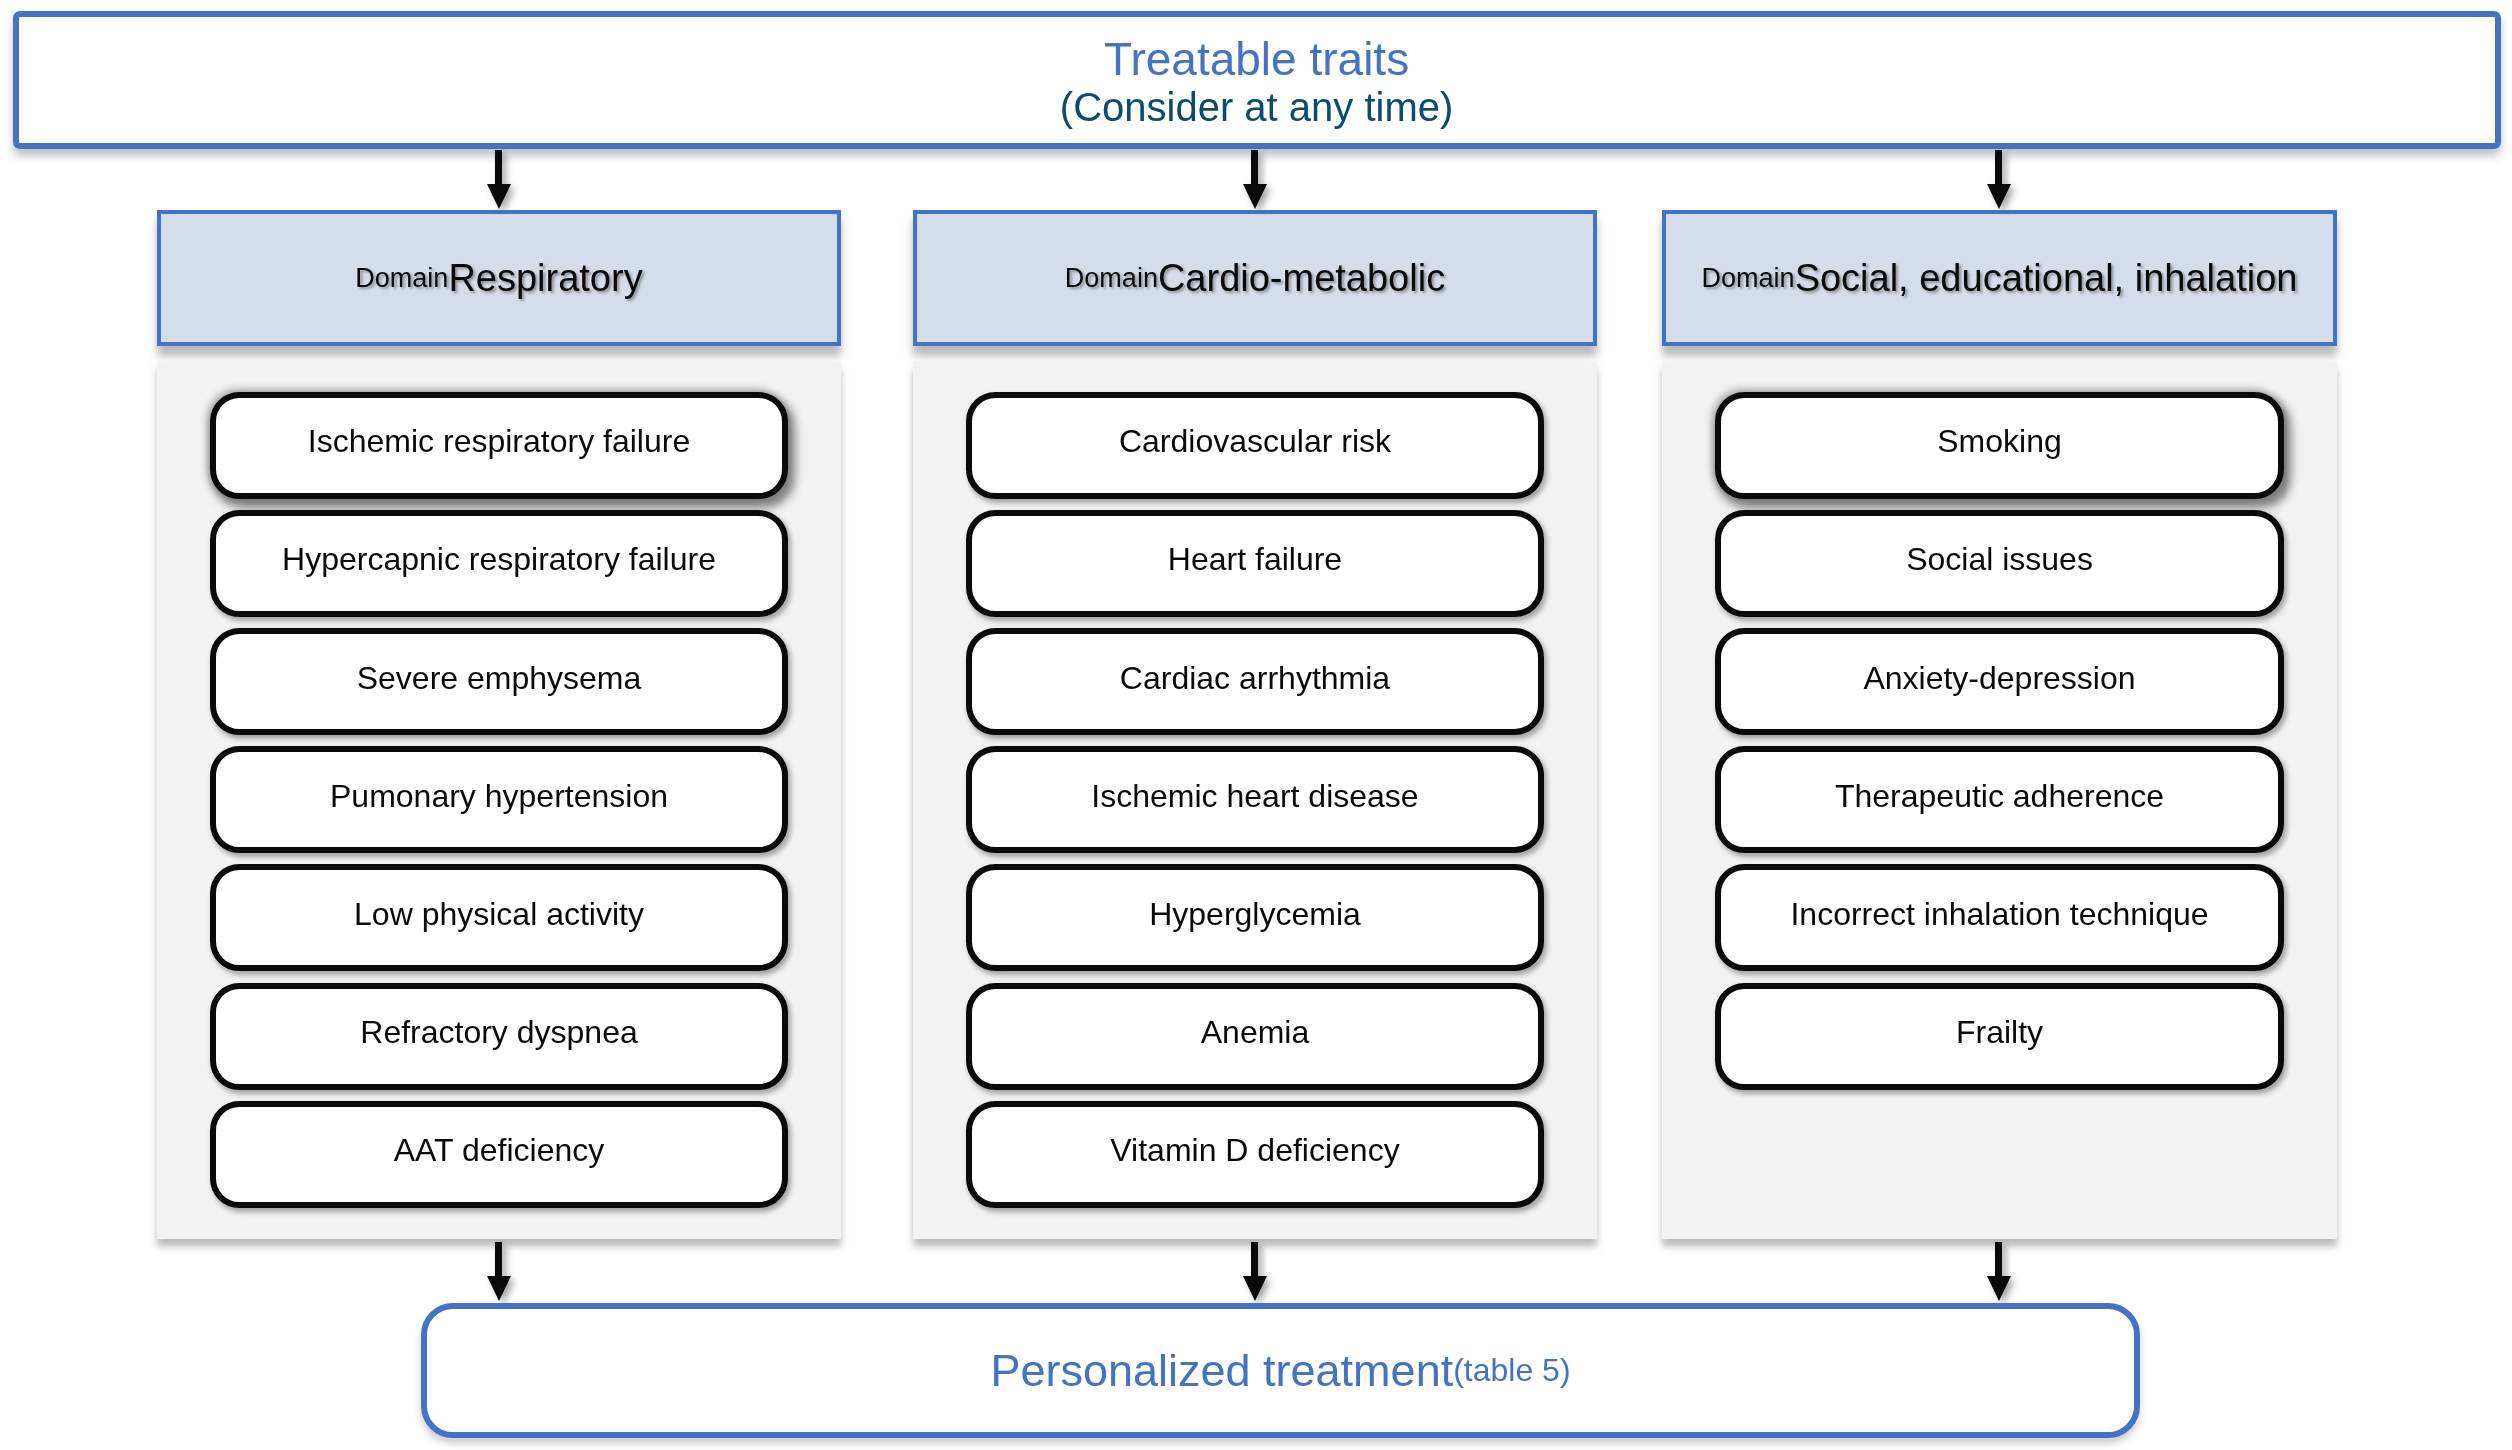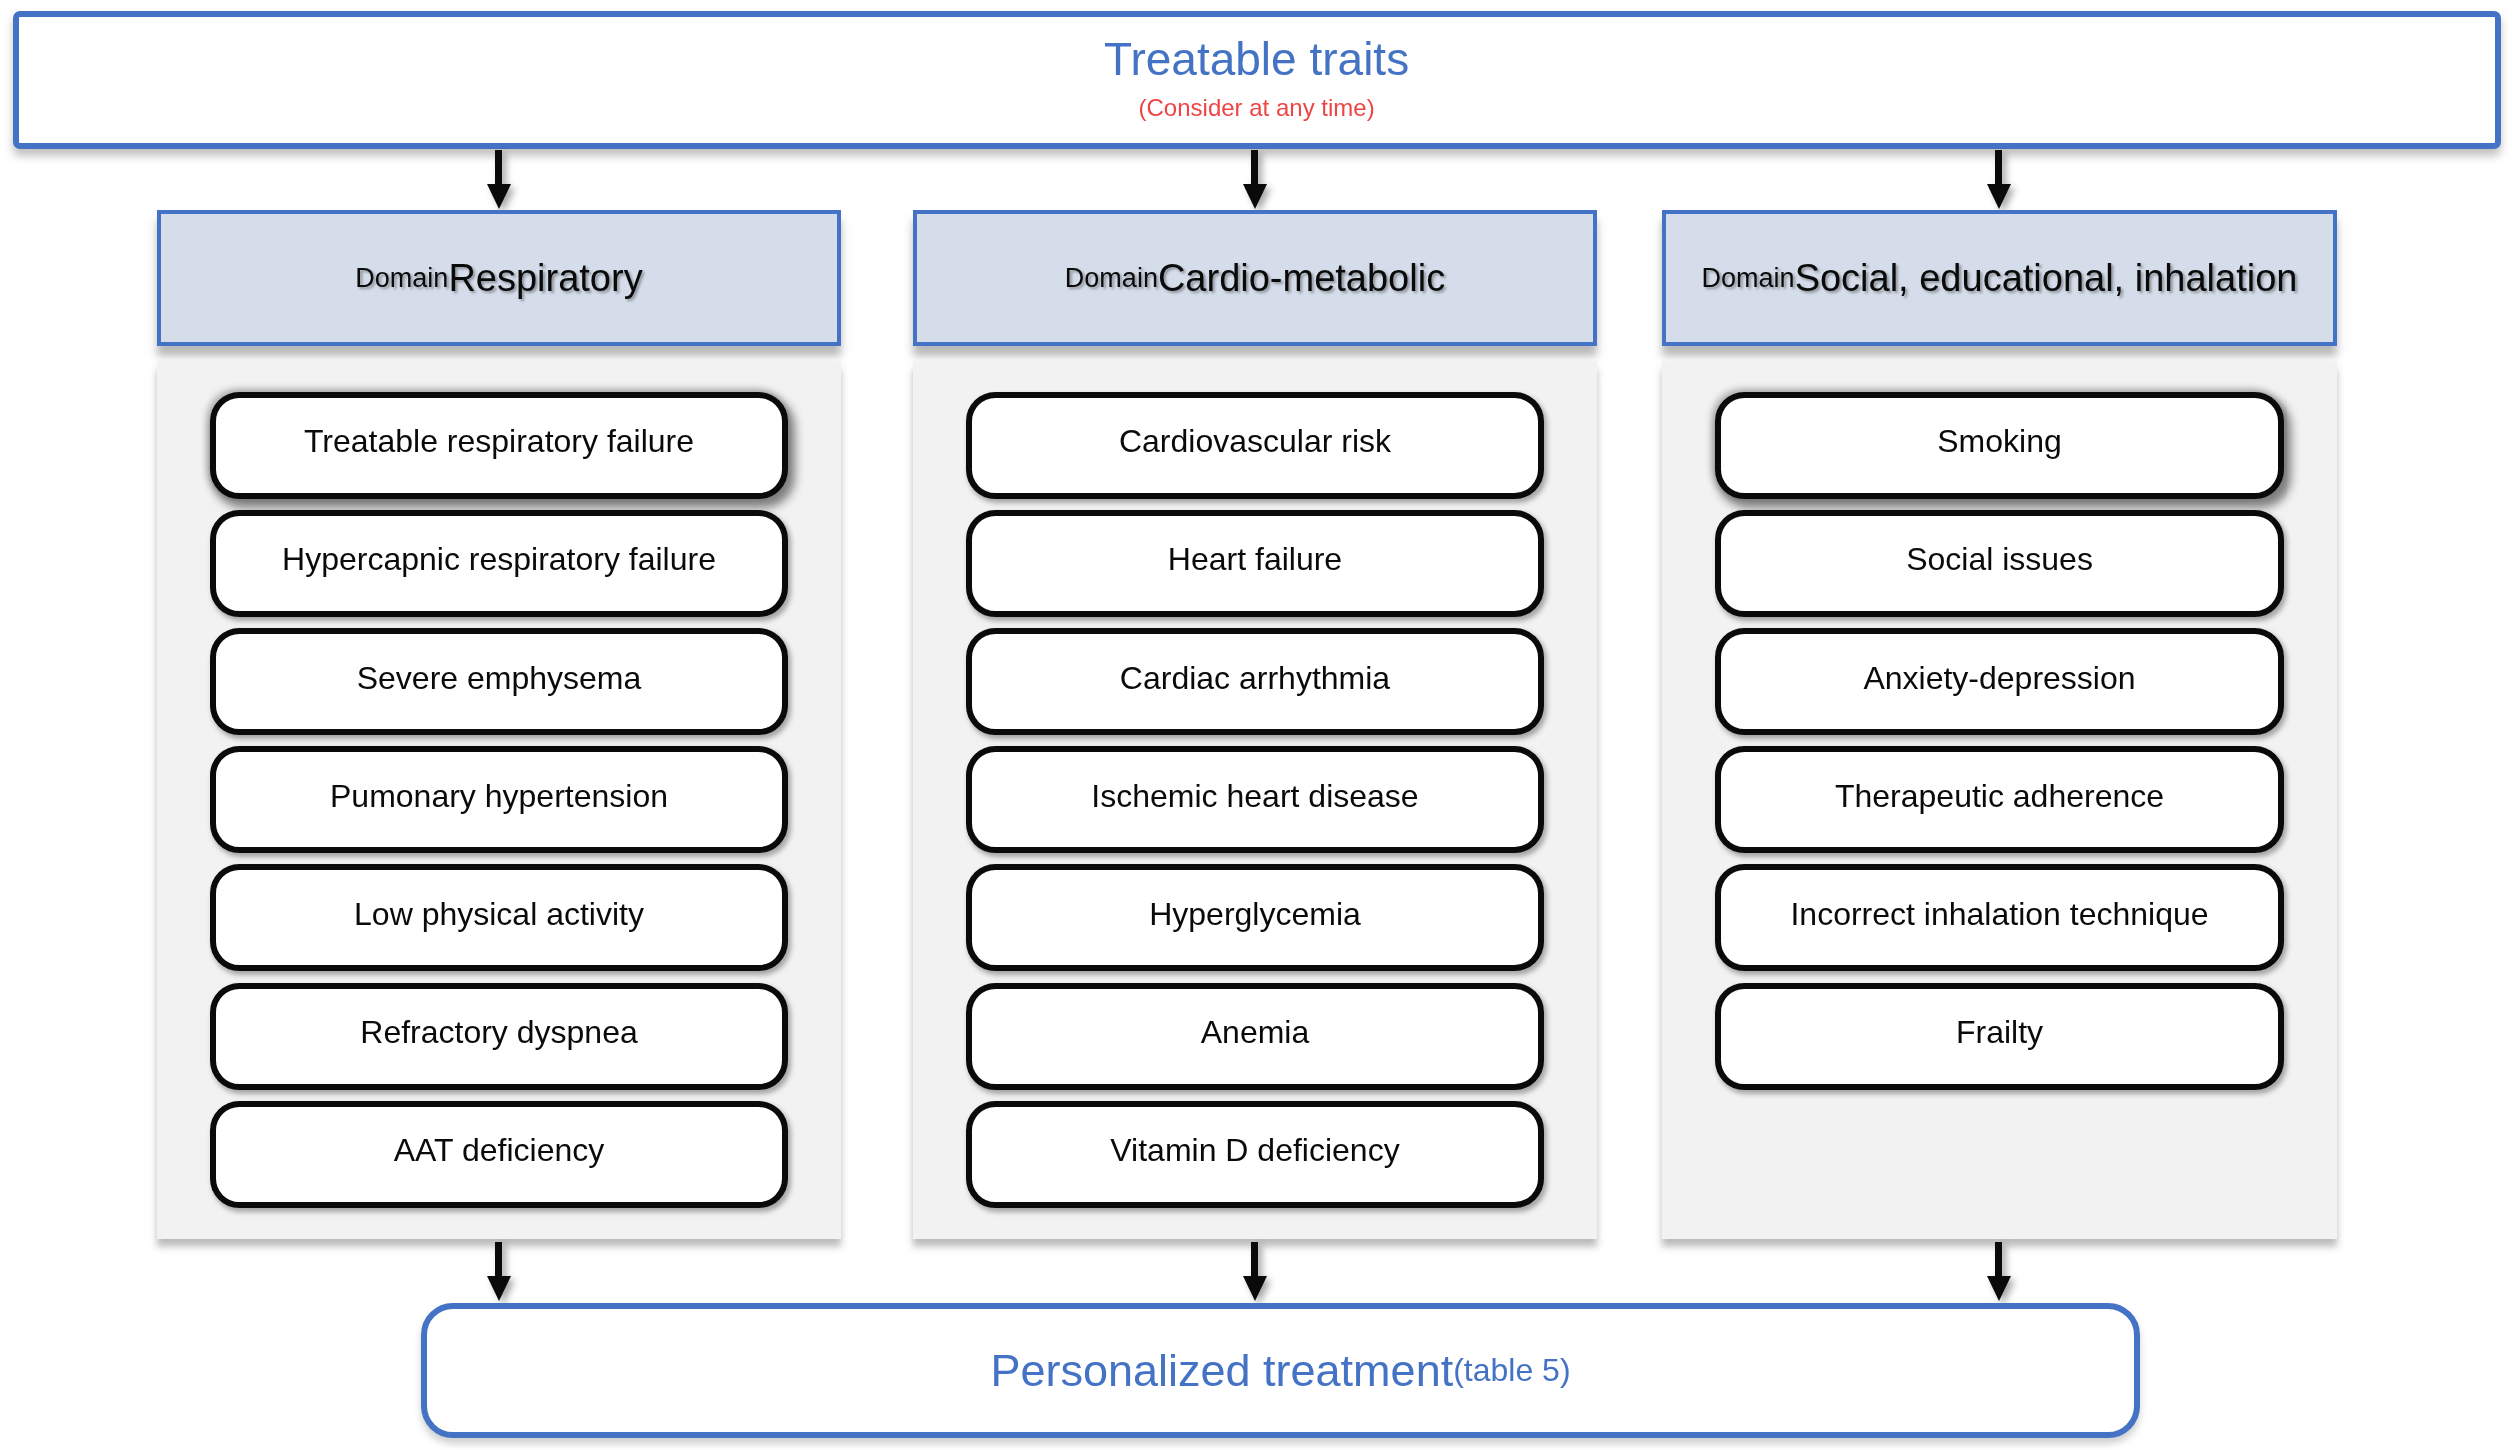--- a/index.html
+++ b/index.html
@@ -27,22 +27,22 @@
     display: flex; flex-direction: column;
     align-items: center; justify-content: center;
     text-align: center;
   }
   .top-title {
     color: #4472c4;
     font-size: 46px;
     line-height: 56px;
   }
   .top-subtitle {
-    color: #ef4444;
-    font-size: 24px;
+    color: #0c4a6e;
+    font-size: 40px;
     line-height: 41px;
   }
 
   
   .arrow {
     position: absolute;
     width: 25px; height: 59px;
     display: flex; flex-direction: column; align-items: center;
     filter: drop-shadow(4.2px 4.9px 3.5px rgba(0,0,0,0.35));
   }
@@ -165,21 +165,21 @@
     <div class="arrow-stem"></div>
     <div class="arrow-head"></div>
   </div>
 
   <section class="column col-1">
     <header class="domain-header">
       <div class="domain-label">Domain</div>
       <div class="domain-name">Respiratory</div>
     </header>
     <div class="panel">
-        <div class="item-box">Treatable respiratory failure</div>
+        <div class="item-box">Ischemic respiratory failure</div>
         <div class="item-box">Hypercapnic respiratory failure</div>
         <div class="item-box">Severe emphysema</div>
         <div class="item-box">Pumonary hypertension</div>
         <div class="item-box">Low physical activity</div>
         <div class="item-box">Refractory dyspnea</div>
         <div class="item-box">AAT deficiency</div>
       </div>
   </section>
 
   <section class="column col-2">

